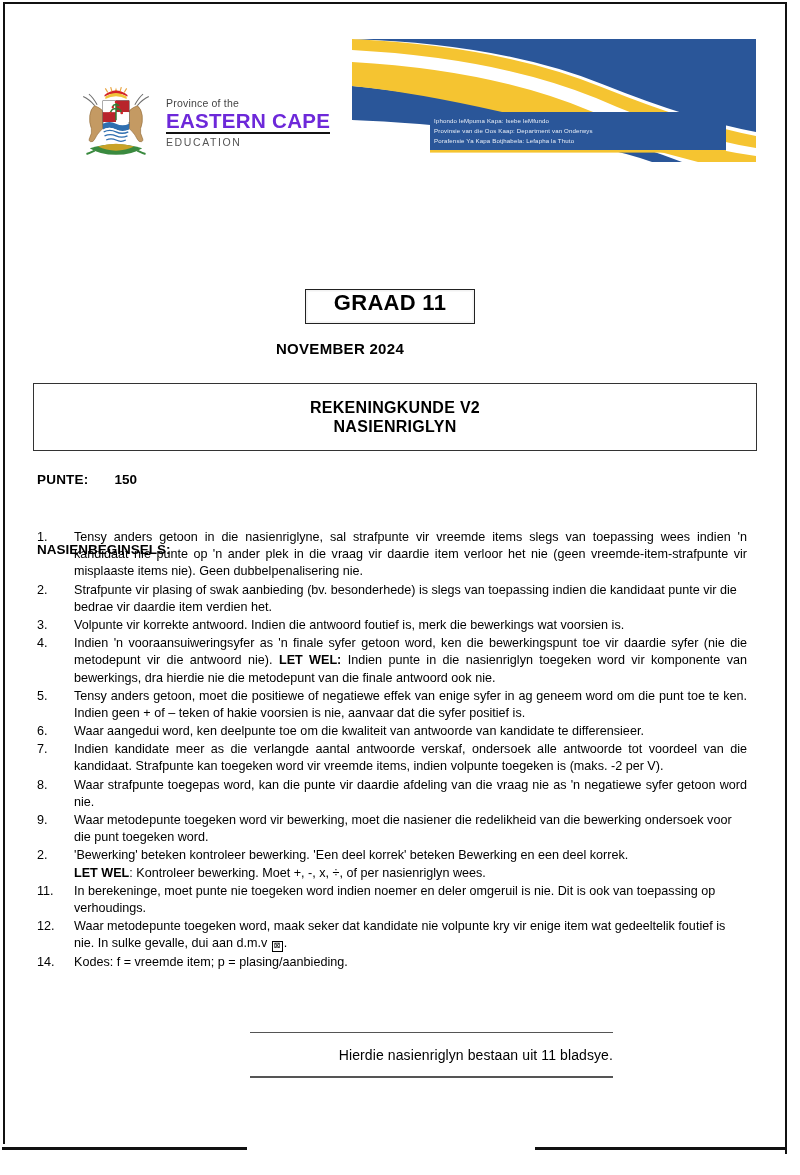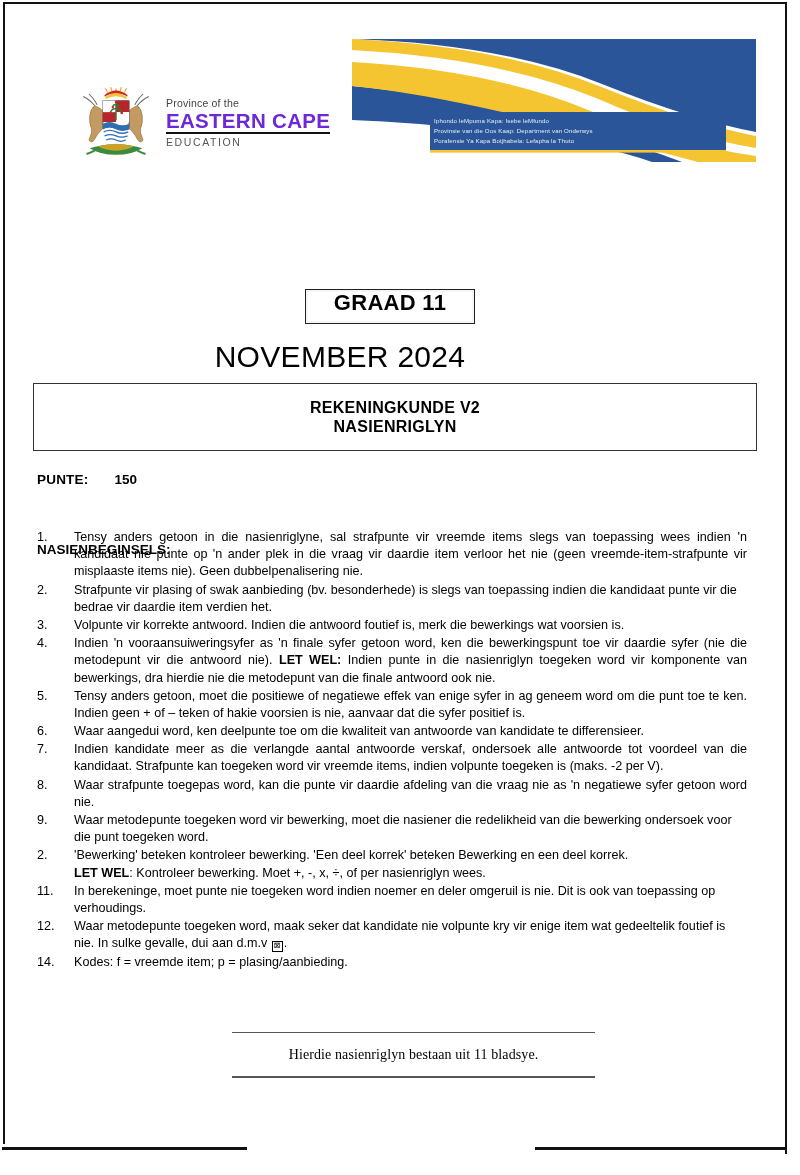--- a/index.html
+++ b/index.html
@@ -110,22 +110,22 @@
     justify-content: center;
     font-size: 22px;
     font-weight: bold;
     letter-spacing: .3px;
   }
   .datum {
     position: absolute;
     left: 0; top: 340px;
     width: 680px;
     text-align: center;
-    font-size: 30px;
-    font-weight: normal;
+    font-size: 15px;
+    font-weight: bold;
     letter-spacing: .3px;
   }
   .subjectbox {
     position: absolute;
     left: 33px; top: 383px;
     width: 722px; height: 66px;
     border: 1.2px solid #333333;
     display: flex;
     flex-direction: column;
     align-items: center;
@@ -185,24 +185,23 @@
     line-height: 8px;
     font-size: 8px;
     text-align: center;
     vertical-align: -1px;
     margin: 0 1px;
   }
 
   
   .footer {
     position: absolute;
-    left: 232px; top: 1032px;
+    left: 250px; top: 1032px;
     width: 363px;
-    text-align: center;
-    font-family: Liberation Serif, serif;
+    text-align: right;
   }
   .footer .rule { height: 1.3px; background: #555555; }
   .footer .ftext {
     font-size: 14px;
     padding: 14px 0 13px 0;
     letter-spacing: .1px;
   }
 </style>
 </head>
 <body>

